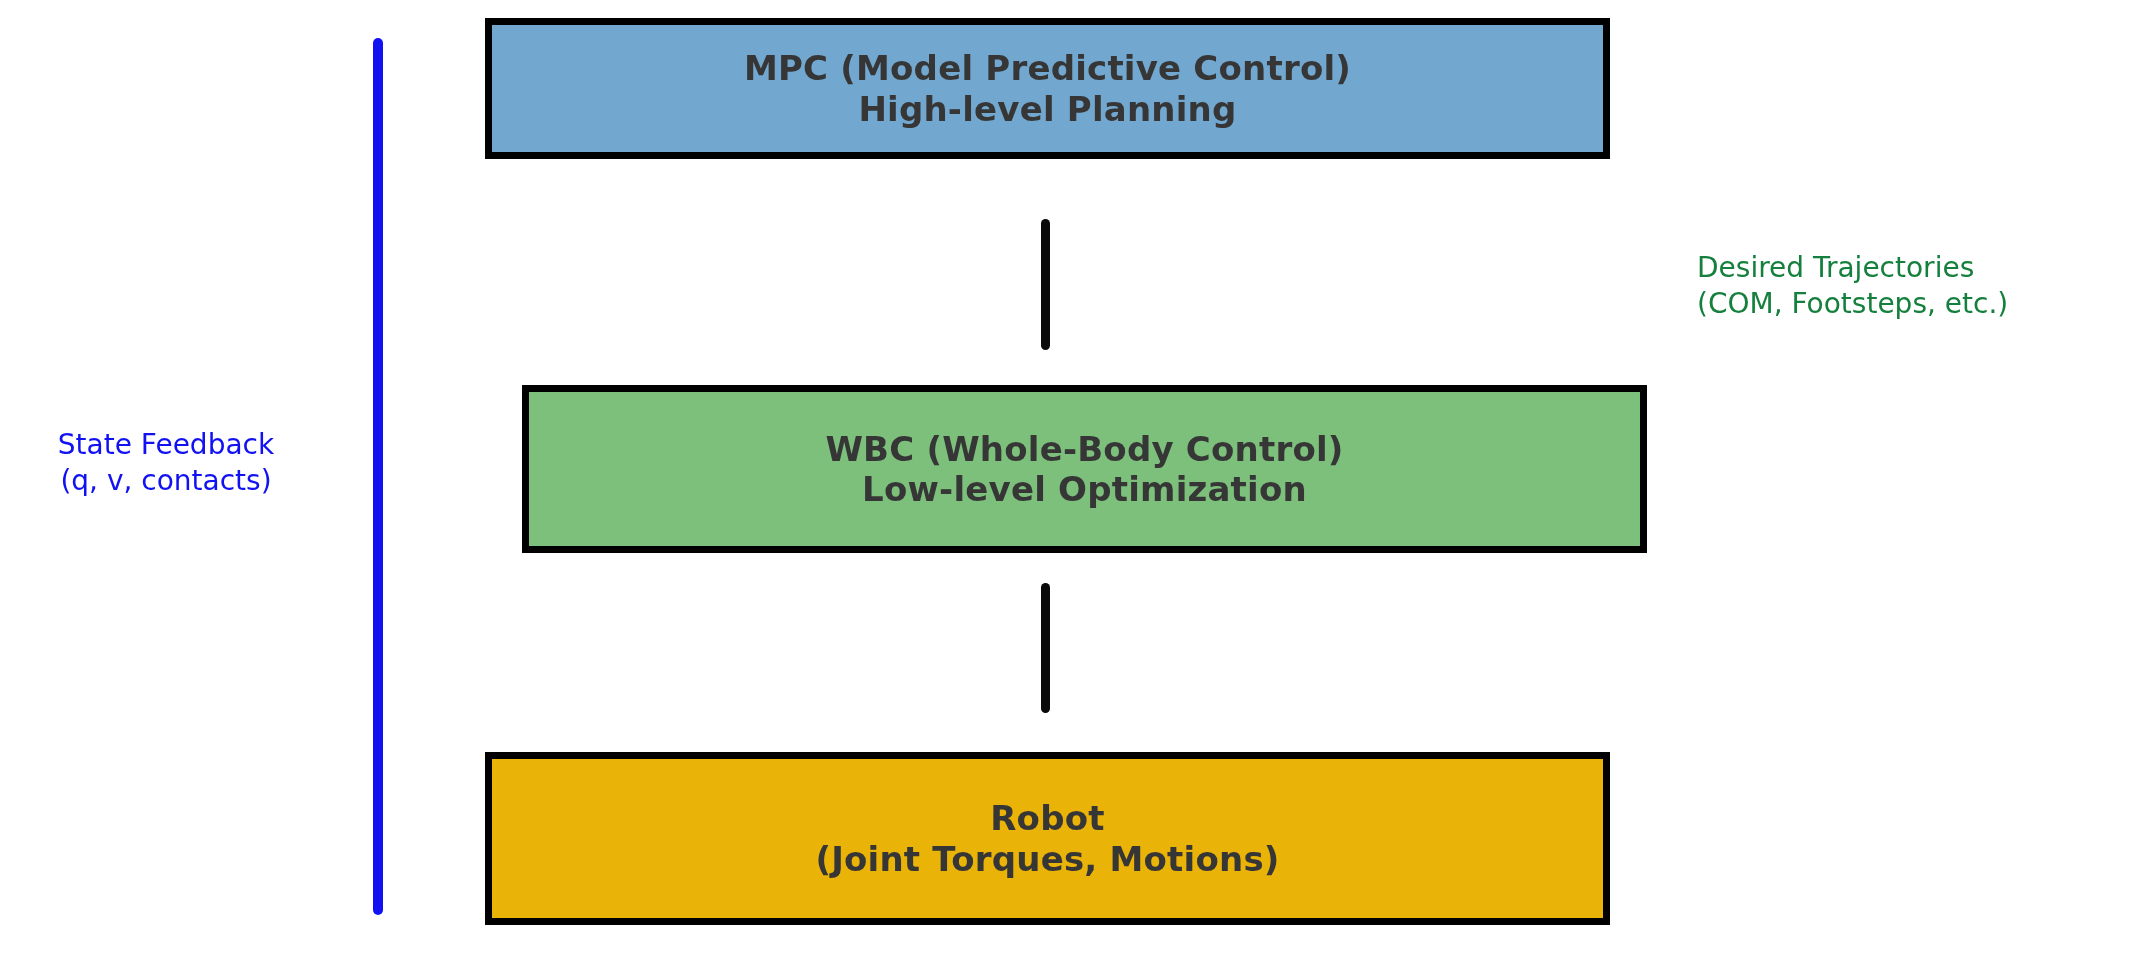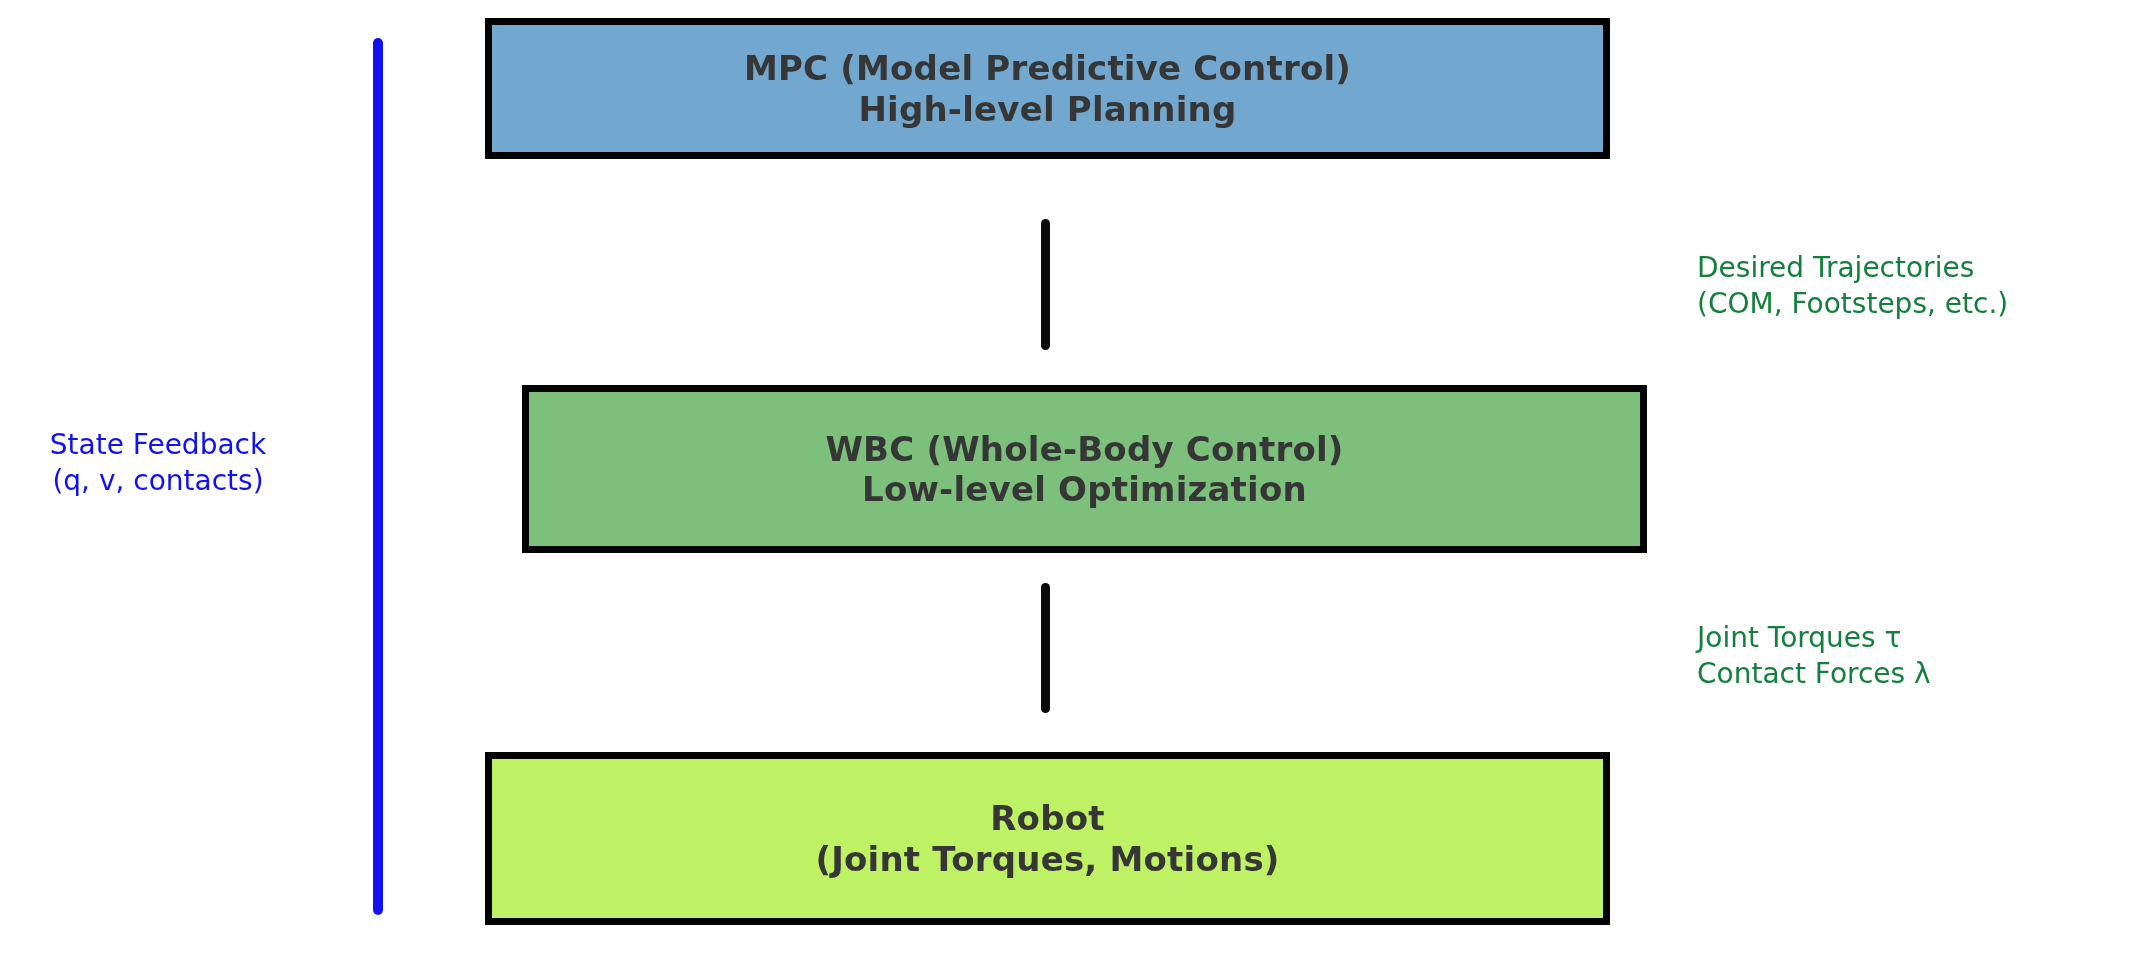--- a/index.html
+++ b/index.html
@@ -47,21 +47,21 @@
   }
   #block-wbc {
     top: 385px;
     height: 168px;
     background: #7CC07C;
     margin-left: 37px;
   }
   #block-robot {
     top: 752px;
     height: 173px;
-    background: #bef264;
+    background: #eab308;
   }
 
   
   .connector {
     position: absolute;
     left: 1041px;
     width: 9px;
     background: #0A0A0A;
     border-radius: 5px;
   }
@@ -98,21 +98,21 @@
     left: 1697px;
     top: 250px;
   }
   #label-joint-torques {
     left: 1697px;
     top: 620px;
   }
 
   #label-state-feedback {
     position: absolute;
-    left: 8px;
+    left: 16px;
     top: 427px;
     width: 300px;
     text-align: center;
     font-family: "DejaVu Sans", sans-serif;
     font-size: 28px;
     line-height: 1.30;
     color: #1111F2;
     white-space: pre-line;
   }
 </style>
@@ -136,21 +136,19 @@
   <div class="side-label" id="label-desired-trajectories">Desired Trajectories
 (COM, Footsteps, etc.)</div>
 
   <div class="block" id="block-wbc">
     <span class="block-label">WBC (Whole-Body Control)
 Low-level Optimization</span>
   </div>
 
   <div class="connector" id="connector-wbc-robot"></div>
 
-  <div class="side-label" id="label-joint-torques">Joint Torques τ
-Contact Forces λ</div>
 
   <div class="block" id="block-robot">
     <span class="block-label">Robot
 (Joint Torques, Motions)</span>
   </div>
 
 </div>
 
 </body></html>

